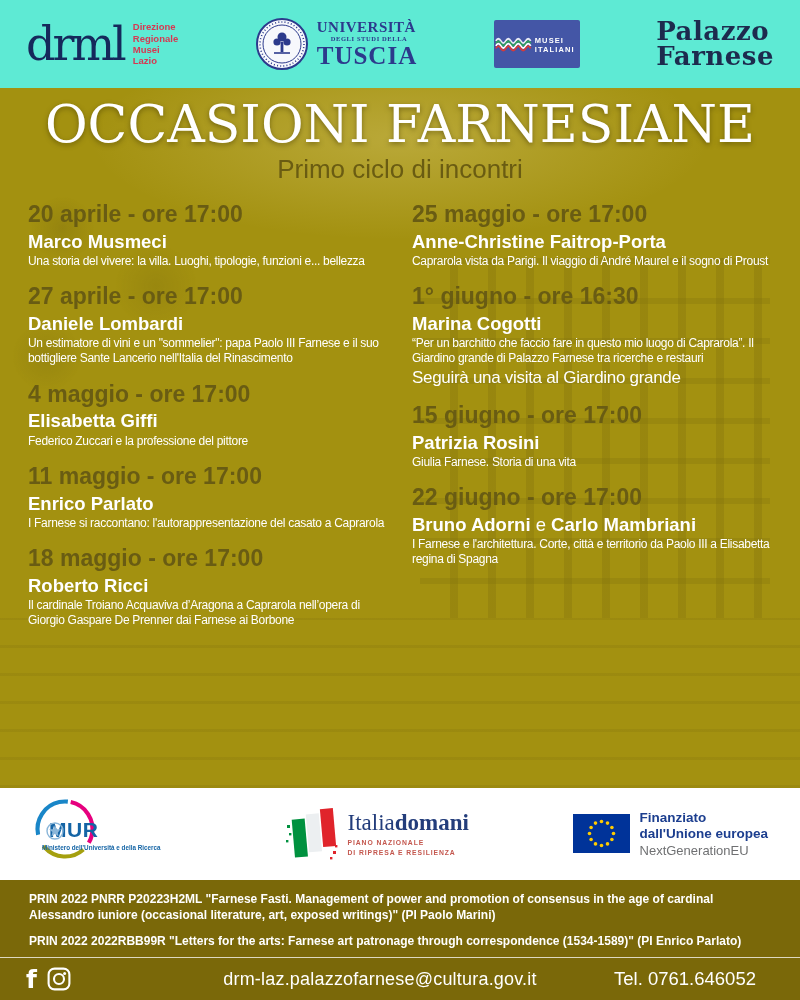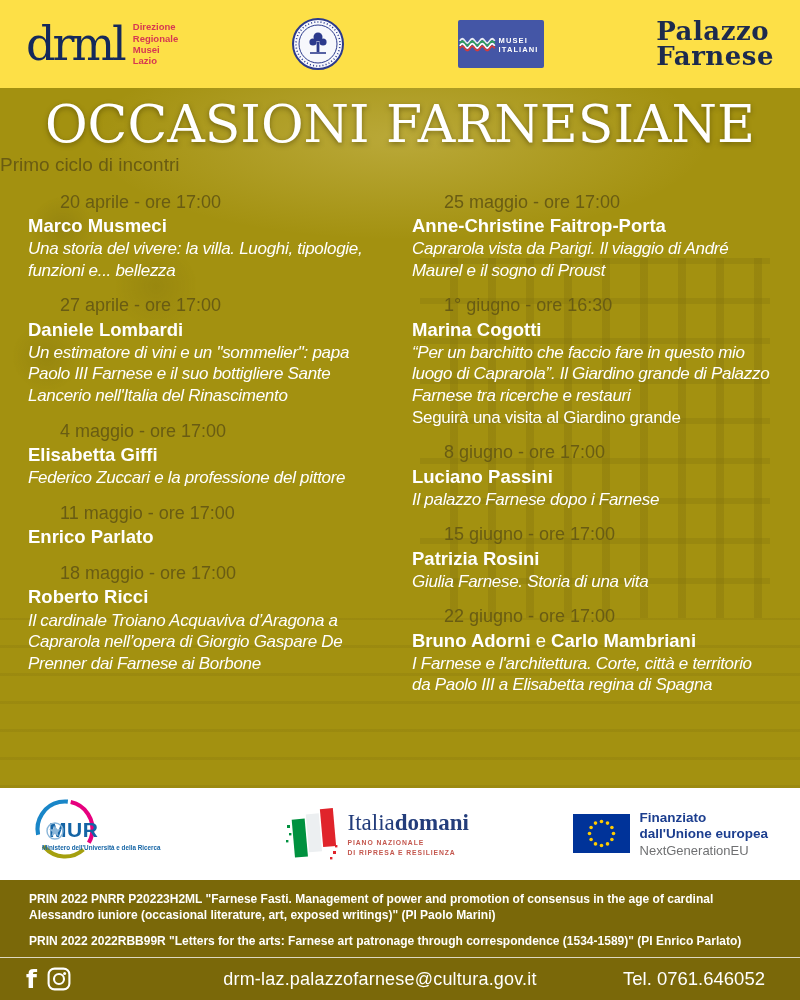--- a/index.html
+++ b/index.html
@@ -1,20 +1,20 @@
 <!DOCTYPE html>
 <html><head>
 <meta charset="utf-8">
 <style>
   html,body{margin:0;padding:0;}
   body{width:800px;height:1000px;font-family:"Liberation Sans",sans-serif;background:#fff;}
   .poster{width:800px;height:1000px;display:flex;flex-direction:column;overflow:hidden;}
 
   
-  .top-bar{height:88px;background:#fde047;display:flex;align-items:center;justify-content:space-between;padding:0 26px;box-sizing:border-box;}
+  .top-bar{height:88px;background:#5eead4;display:flex;align-items:center;justify-content:space-between;padding:0 26px;box-sizing:border-box;}
   .logo-block{display:flex;align-items:center;}
   .drml-word{font-family:"DejaVu Serif",serif;font-size:46px;color:#15295b;letter-spacing:-3px;line-height:1;font-weight:500;}
   .drml-cap{margin-left:9px;color:#d63852;font-size:9.5px;font-weight:700;line-height:1.2;}
   .tuscia-text{margin-left:8px;color:#2c3a8c;font-family:"Liberation Serif",serif;line-height:1;}
   .tuscia-l1{font-size:15px;font-weight:700;letter-spacing:.5px;}
   .tuscia-l2{font-size:6.5px;font-weight:700;letter-spacing:.6px;margin:1px 0 0 14px;}
   .tuscia-l3{font-size:25px;font-weight:700;letter-spacing:1px;margin-top:0px;}
   .musei-box{width:86px;height:48px;background:#4456a6;border-radius:2px;display:flex;flex-direction:row;align-items:center;justify-content:center;}
   .musei-label{color:#fff;font-size:7.5px;font-weight:700;letter-spacing:1.1px;margin-top:2px;}
   .pf-word{font-family:"DejaVu Serif",serif;font-weight:700;color:#1d2b4e;font-size:26px;line-height:.98;letter-spacing:.5px;}
@@ -28,28 +28,28 @@
       repeating-linear-gradient(0deg,transparent 0 34px,rgba(73,61,8,.30) 34px 40px);}
   .bg-trees{position:absolute;left:0;top:70px;width:260px;height:320px;opacity:.8;pointer-events:none;
     background:
       radial-gradient(circle 46px at 24% 22%,rgba(84,71,10,.22),transparent 70%),
       radial-gradient(circle 60px at 60% 40%,rgba(84,71,10,.16),transparent 70%),
       radial-gradient(circle 50px at 18% 62%,rgba(84,71,10,.18),transparent 70%);}
   .bg-terrace{position:absolute;left:0;bottom:0;width:100%;height:170px;opacity:.5;pointer-events:none;
     background:repeating-linear-gradient(0deg,rgba(76,63,8,.18) 0 3px,transparent 3px 28px);}
   .main-title{position:relative;margin:8px 0 0;text-align:center;color:#ffffff;font-family:"DejaVu Serif",serif;font-weight:500;font-size:52px;line-height:1.1;letter-spacing:0px;white-space:nowrap;text-shadow:0 2px 5px rgba(62,51,2,.5);}
   .subtitle1{position:relative;margin-top:5px;text-align:center;color:#6a5c12;font-size:21px;font-weight:700;line-height:1.25;}
-  .subtitle2{position:relative;color:#6a5c12;font-size:19px;font-weight:400;line-height:1.3;}
+  .subtitle2{position:relative;text-align:center;color:#6a5c12;font-size:26px;font-weight:400;line-height:1.3;}
   .columns{position:relative;display:flex;gap:24px;padding:13px 28px 0;box-sizing:border-box;}
   .col{flex:1 1 0;min-width:0;}
   .event{margin-bottom:13px;}
-  .event-date{color:#695c13;font-weight:400;font-size:18px;line-height:1.3;margin-left:32px;}
+  .event-date{color:#695c13;font-weight:700;font-size:23px;line-height:1.3;}
   .event-speaker{color:#ffffff;font-weight:700;font-size:18.5px;line-height:1.3;}
   .event-speaker .conn{font-weight:400;}
-  .event-desc{color:#ffffff;font-style:italic;font-size:17px;line-height:1.27;letter-spacing:-.3px;}
+  .event-desc{color:#ffffff;font-size:12px;line-height:1.27;letter-spacing:-.3px;}
   .event-note{color:#ffffff;font-size:17px;line-height:1.27;letter-spacing:-.3px;}
 
   
   .partners{height:92px;background:#ffffff;display:flex;align-items:center;justify-content:space-between;padding:0 32px;box-sizing:border-box;}
   .mur{position:relative;width:150px;height:84px;}
   .mur svg{position:absolute;left:0;top:4px;}
   .mur-inner{position:absolute;left:14px;top:26px;display:flex;align-items:center;}
   .mur-label{color:#1464a5;font-size:21px;font-weight:700;letter-spacing:.5px;margin-left:3px;}
   .mur-cap{position:absolute;left:10px;top:52px;width:140px;color:#1464a5;font-size:6.3px;font-weight:700;}
   .itdom{display:flex;align-items:center;}
@@ -65,21 +65,21 @@
   
   .prin{height:77px;background:#7a6809;color:#ffffff;padding:11px 29px 0;box-sizing:border-box;font-size:12px;font-weight:600;line-height:1.35;}
   .prin p{margin:0 0 10px;}
 
   
   .contact{height:43px;background:#7a6809;border-top:1px solid rgba(255,255,255,.75);display:flex;align-items:center;padding:0 26px;box-sizing:border-box;color:#fff;}
   .social{display:flex;align-items:center;gap:10px;width:120px;}
   .fb{font-family:"DejaVu Sans",sans-serif;font-weight:700;font-size:25px;line-height:1;color:#fff;cursor:pointer;}
   .ig{cursor:pointer;display:block;}
   .email{flex:1;text-align:center;font-size:18px;letter-spacing:.2px;cursor:pointer;}
-  .phone{width:160px;text-align:center;font-size:18.5px;}
+  .phone{width:160px;text-align:left;font-size:18.5px;}
 </style>
 </head>
 <body>
 
 <div class="poster">
 
   <header class="top-bar">
     <div class="logo-block">
       <span class="drml-word">drml</span>
       <span class="drml-cap">
@@ -94,20 +94,25 @@
       <svg width="54" height="54" viewBox="0 0 54 54">
         <circle cx="27" cy="27" r="25" fill="#f7f8fc" stroke="#2c3a8c" stroke-width="2"></circle>
         <circle cx="27" cy="27" r="19" fill="none" stroke="#2c3a8c" stroke-width="1"></circle>
         <circle cx="27" cy="27" r="22" fill="none" stroke="#2c3a8c" stroke-width="1.6" stroke-dasharray="1 2.2"></circle>
         <circle cx="27" cy="20" r="4.5" fill="#2c3a8c"></circle>
         <circle cx="22" cy="25" r="3.6" fill="#2c3a8c"></circle>
         <circle cx="32" cy="25" r="3.6" fill="#2c3a8c"></circle>
         <rect x="25.6" y="25" width="2.8" height="10" fill="#2c3a8c"></rect>
         <path d="M19 36 h16" stroke="#2c3a8c" stroke-width="1.6"></path>
       </svg>
+      <span class="tuscia-text">
+        <div class="tuscia-l1">UNIVERSITÀ</div>
+        <div class="tuscia-l2">DEGLI STUDI DELLA</div>
+        <div class="tuscia-l3">TUSCIA</div>
+      </span>
     </div>
 
     <div class="musei-box">
       <svg width="66" height="24" viewBox="0 0 66 24">
         <path d="M3 7 q4 -7 8 0 t8 0 t8 0 t8 0 t8 0 t8 0 t8 0" fill="none" stroke="#e8ebf5" stroke-width="3"></path>
         <path d="M3 11 q4 -7 8 0 t8 0 t8 0 t8 0 t8 0 t8 0 t8 0" fill="none" stroke="#2ea05c" stroke-width="3"></path>
         <path d="M3 15 q4 -7 8 0 t8 0 t8 0 t8 0 t8 0 t8 0 t8 0" fill="none" stroke="#ffffff" stroke-width="3"></path>
         <path d="M3 19 q4 -7 8 0 t8 0 t8 0 t8 0 t8 0 t8 0 t8 0" fill="none" stroke="#d63a3a" stroke-width="3"></path>
       </svg>
       <div class="musei-label">MUSEI ITALIANI</div>
@@ -142,44 +147,40 @@
           <div class="event-desc">Un estimatore di vini e un "sommelier": papa Paolo III Farnese e il suo bottigliere Sante Lancerio nell'Italia del Rinascimento</div>
         </div>
         <div class="event">
           <div class="event-date">4 maggio - ore 17:00</div>
           <div class="event-speaker"><span>Elisabetta Giffi</span></div>
           <div class="event-desc">Federico Zuccari e la professione del pittore</div>
         </div>
         <div class="event">
           <div class="event-date">11 maggio - ore 17:00</div>
           <div class="event-speaker"><span>Enrico Parlato</span></div>
+          <div class="event-desc">I Farnese si raccontano: l'autorappresentazione del casato a Caprarola</div>
         </div>
         <div class="event">
           <div class="event-date">18 maggio - ore 17:00</div>
           <div class="event-speaker"><span>Roberto Ricci</span></div>
           <div class="event-desc">Il cardinale Troiano Acquaviva d’Aragona a Caprarola nell’opera di Giorgio Gaspare De Prenner dai Farnese ai Borbone</div>
         </div>
       </div>
 
       <div class="col">
         <div class="event">
           <div class="event-date">25 maggio - ore 17:00</div>
           <div class="event-speaker"><span>Anne-Christine Faitrop-Porta</span></div>
           <div class="event-desc">Caprarola vista da Parigi. Il viaggio di André Maurel e il sogno di Proust</div>
         </div>
         <div class="event">
           <div class="event-date">1° giugno - ore 16:30</div>
           <div class="event-speaker"><span>Marina Cogotti</span></div>
           <div class="event-desc">“Per un barchitto che faccio fare in questo mio luogo di Caprarola”. Il Giardino grande di Palazzo Farnese tra ricerche e restauri</div>
           <div class="event-note">Seguirà una visita al Giardino grande</div>
-        </div>
-        <div class="event">
-          <div class="event-date">8 giugno - ore 17:00</div>
-          <div class="event-speaker"><span>Luciano Passini</span></div>
-          <div class="event-desc">Il palazzo Farnese dopo i Farnese</div>
         </div>
         <div class="event">
           <div class="event-date">15 giugno - ore 17:00</div>
           <div class="event-speaker"><span>Patrizia Rosini</span></div>
           <div class="event-desc">Giulia Farnese. Storia di una vita</div>
         </div>
         <div class="event">
           <div class="event-date">22 giugno - ore 17:00</div>
           <div class="event-speaker"><span>Bruno Adorni</span><span class="conn"> e </span><span>Carlo Mambriani</span></div>
           <div class="event-desc">I Farnese e l'architettura. Corte, città e territorio da Paolo III a Elisabetta regina di Spagna</div>

